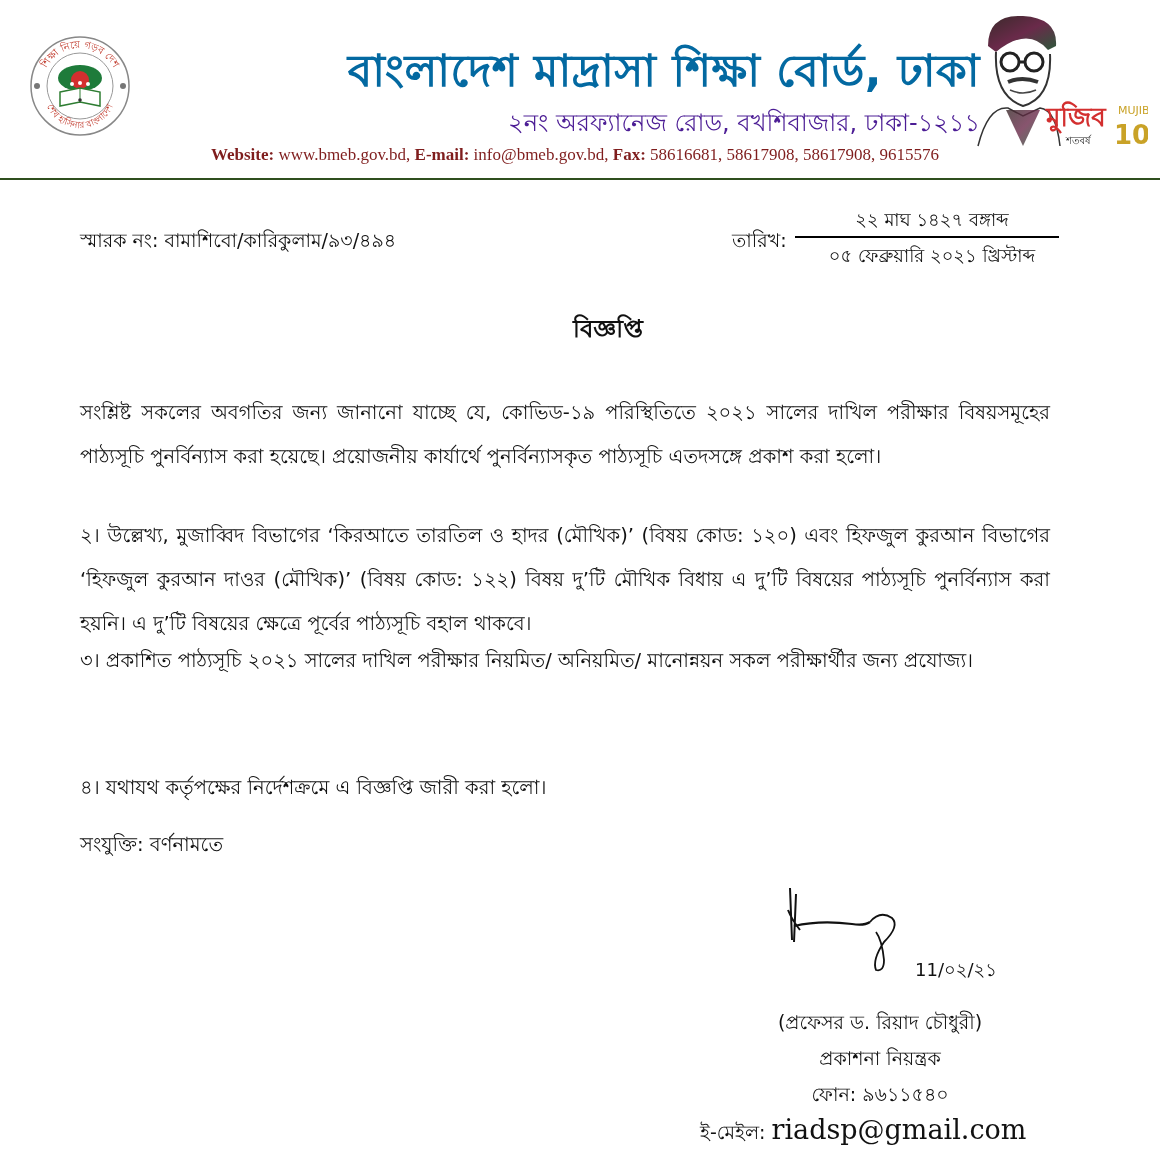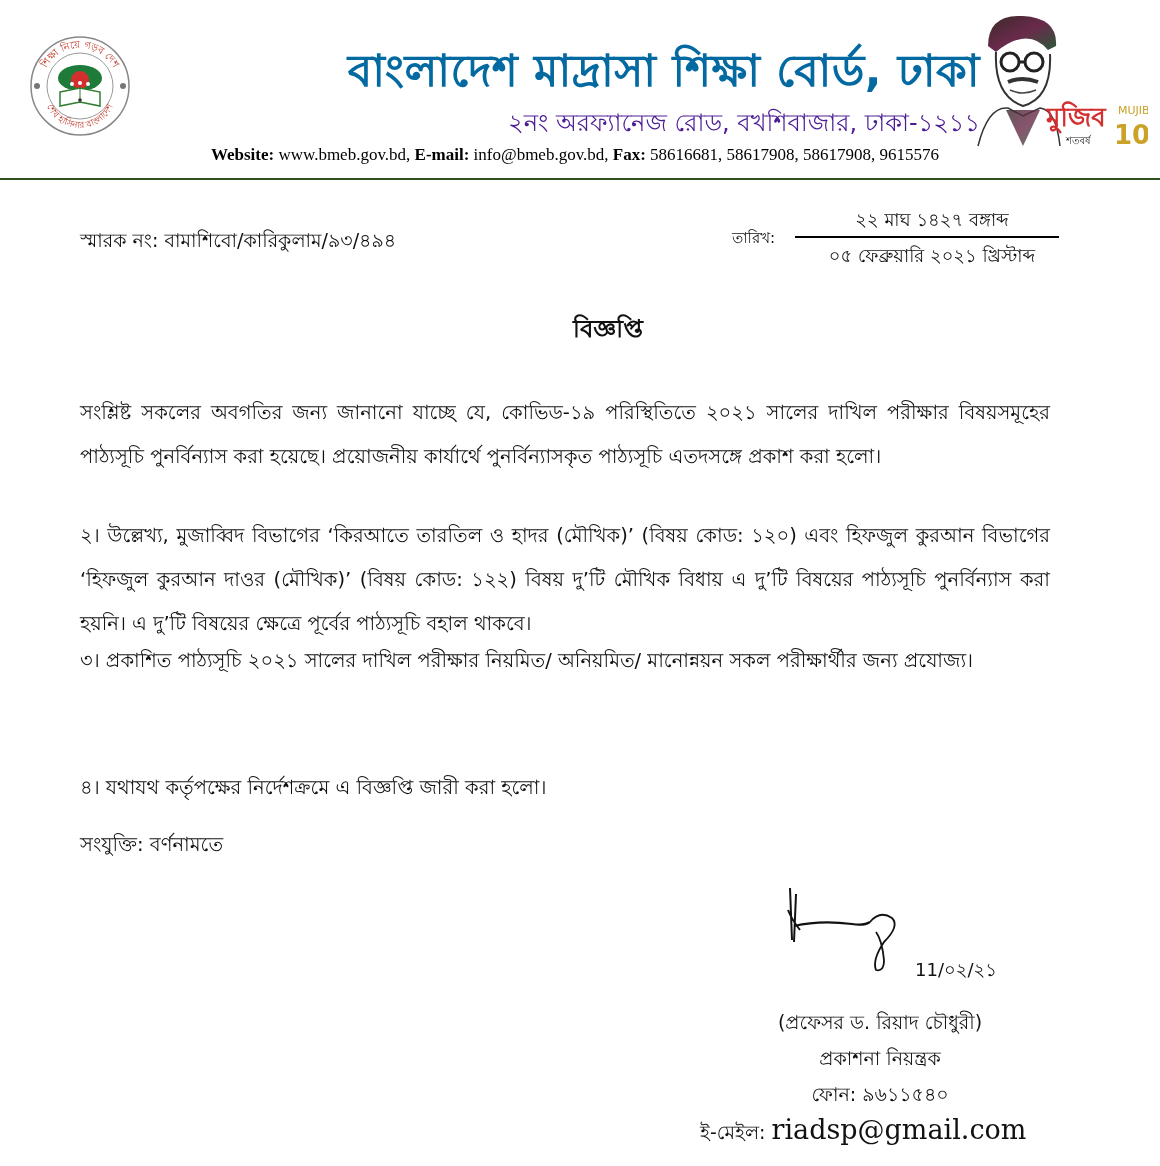--- a/index.html
+++ b/index.html
@@ -14,31 +14,31 @@
   .org-title {
     left: 150px; top: 38px; width: 830px; text-align: right;
     font-size: 44px; font-weight: bold; letter-spacing: 0.5px; color: #0369a1;
   }
   .org-address {
     left: 150px; top: 104px; width: 830px; text-align: right;
     font-size: 24px; color: #4c1d95;
   }
   .contact-line {
     left: 60px; top: 145px; width: 1030px; text-align: center;
-    font-family: "Liberation Serif", "DejaVu Serif", serif; font-size: 17px; color: #000000;
+    font-family: "Liberation Serif", "DejaVu Serif", serif; font-size: 17px; color: #7f1d1d;
   }
   .contact-line b { font-weight: bold; }
   .portrait { left: 948px; top: 6px; width: 200px; height: 146px; }
   .header-rule {
     left: 0; top: 178px; width: 1160px; height: 2px; background: #2f4f1e;
   }
 
   
   .memo-ref { left: 80px; top: 226px; font-size: 19px; }
-  .date-label { left: 732px; top: 226px; font-size: 15px; }
+  .date-label { left: 732px; top: 226px; font-size: 19px; }
   .date-top { left: 805px; top: 206px; width: 254px; text-align: center; font-size: 18px; }
   .date-line { left: 795px; top: 236px; width: 264px; height: 2px; background: #000; }
   .date-bottom { left: 805px; top: 242px; width: 254px; text-align: center; font-size: 18px; }
 
   
   .notice-title {
     left: 0; top: 310px; width: 1160px; text-align: center;
     font-size: 24px; font-weight: bold; margin-left: 28px;
   }
 

